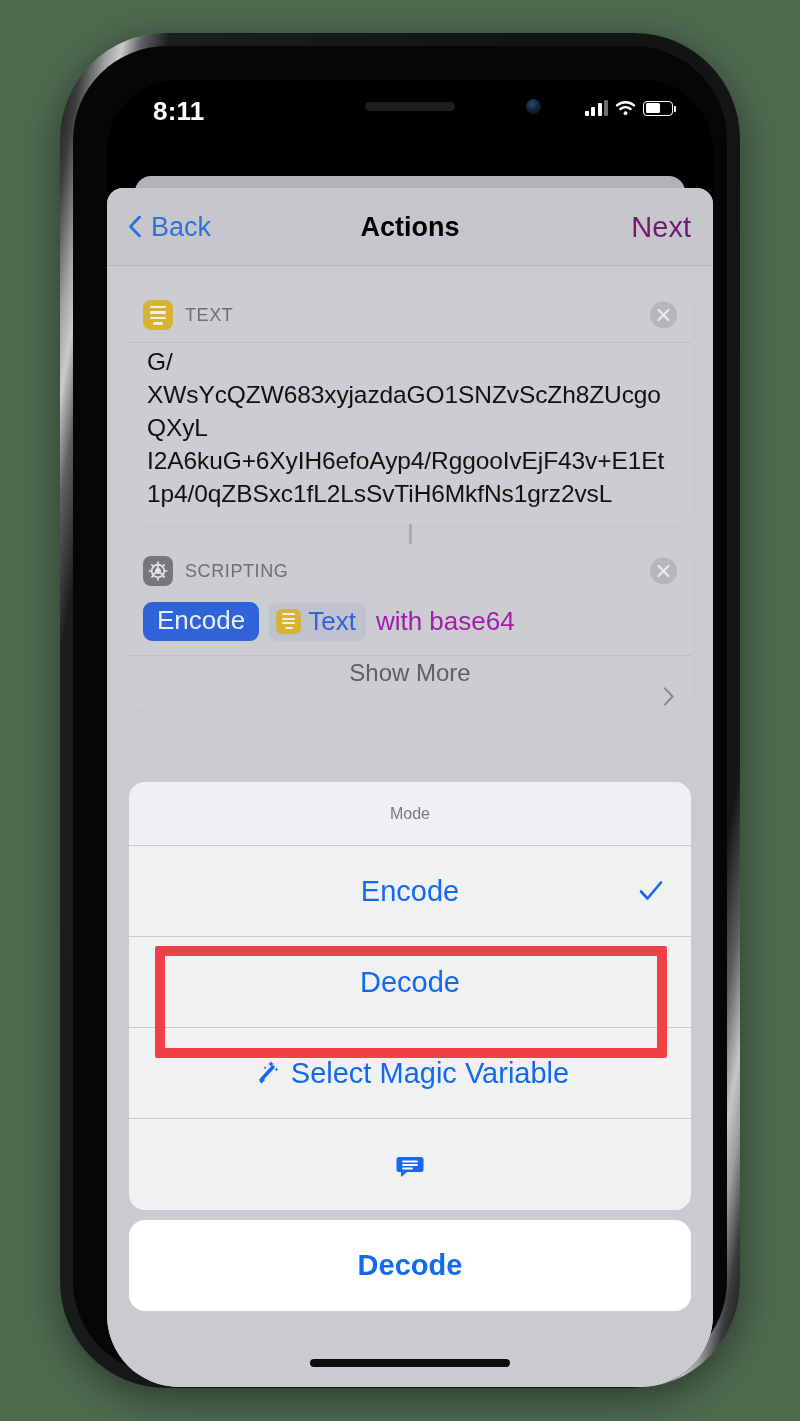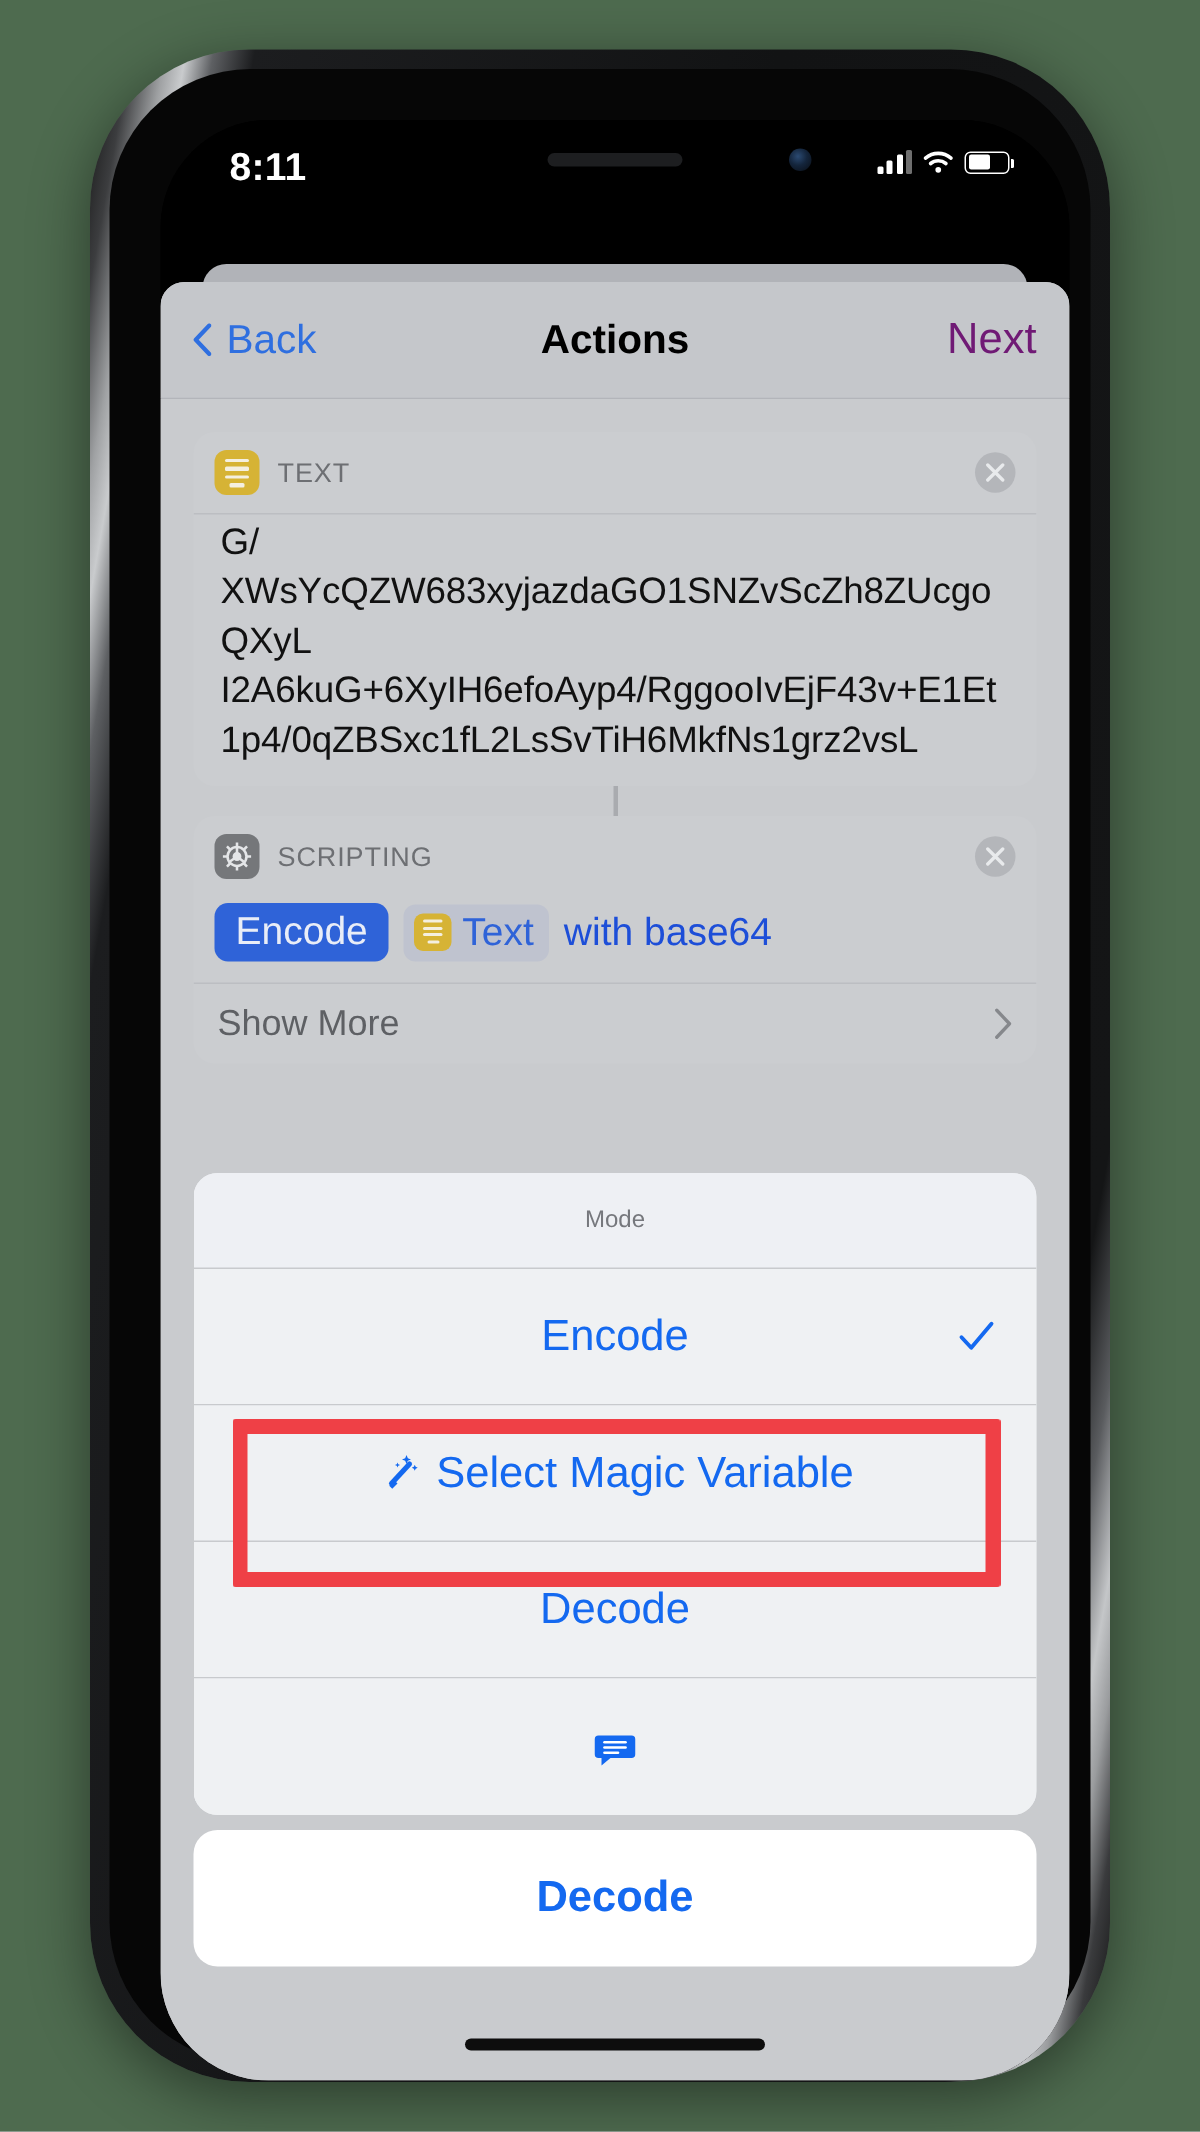--- a/index.html
+++ b/index.html
@@ -335,29 +335,30 @@
     background: #d6b335;
     display:flex; flex-direction:column; align-items:center; justify-content:center; gap:2.5px;
   }
   .token .tok-ico i { display:block; height:2px; background:#f4efe0; border-radius:1px; }
   .token .tok-ico i:nth-child(1){ width: 13px; }
   .token .tok-ico i:nth-child(2){ width: 13px; }
   .token .tok-ico i:nth-child(3){ width: 13px; }
   .token .tok-ico i:nth-child(4){ width: 8px; }
   .token .tok-label { color: #2f63d8; font-size: 26px; }
 
-  .script-tail { font-size: 26px; color: #1d4ed8; }
+  .script-tail { font-size: 26px; color: #a21caf; }
 
   .show-more {
     border-top: 1px solid #bcbec2;
     height: 54px;
     display: flex;
     align-items: center;
     padding: 3px 16px;
     cursor: pointer;
+    flex-direction: column;
   }
   .show-more span { font-size: 24px; color: #5e6064; }
   .show-more .chev-right { margin-left: auto; width: 12px; height: 21px; }
 
   
   .action-sheet {
     position: absolute;
     left: 22px;
     right: 22px;
     bottom: 76px;
@@ -545,36 +546,36 @@
               <div class="sheet-title">Mode</div>
 
               <div class="sheet-item">
                 <span>Encode</span>
                 <svg class="check" viewBox="0 0 24 24">
                   <path d="M2 12.5 L8.5 19.5 L22 3.5" fill="none" stroke="#1469f0" stroke-width="2.6" stroke-linecap="round" stroke-linejoin="round"></path>
                 </svg>
               </div>
 
               <div class="sheet-item">
+                <span>Decode</span>
+              </div>
+
+              <div class="sheet-item">
                 <span class="lead-ico">
                   <svg viewBox="0 0 30 30" width="30" height="30">
                     <path d="M10 22 L22 9" stroke="#1469f0" stroke-width="3.4" stroke-linecap="round"></path>
                     <path d="M8.5 23.5 L12 20 L14 22 L10.5 25.5 Z" fill="#1469f0"></path>
                     <g fill="#1469f0">
                       <path d="M20 3 l0.9 2.1 2.1 0.9 -2.1 0.9 -0.9 2.1 -0.9 -2.1 -2.1 -0.9 2.1 -0.9z"></path>
                       <path d="M25.5 9.5 l0.6 1.4 1.4 0.6 -1.4 0.6 -0.6 1.4 -0.6 -1.4 -1.4 -0.6 1.4 -0.6z"></path>
                       <path d="M14 8 l0.5 1.2 1.2 0.5 -1.2 0.5 -0.5 1.2 -0.5 -1.2 -1.2 -0.5 1.2 -0.5z"></path>
                     </g>
                   </svg>
                 </span>
                 <span>Select Magic Variable</span>
-              </div>
-
-              <div class="sheet-item">
-                <span>Decode</span>
               </div>
 
               <div class="sheet-item">
                 <span class="lead-ico">
                   <svg viewBox="0 0 30 30" width="30" height="30">
                     <path d="M4 7 h22 a2.5 2.5 0 0 1 2.5 2.5 v10 a2.5 2.5 0 0 1 -2.5 2.5 h-14 l-6 5 v-5 h-2 a2.5 2.5 0 0 1 -2.5 -2.5 v-10 A2.5 2.5 0 0 1 4 7 z" fill="#1469f0"></path>
                     <g stroke="#ffffff" stroke-width="1.8" stroke-linecap="round">
                       <path d="M8 11.5 H22"></path>
                       <path d="M8 15 H22"></path>
                       <path d="M8 18.5 H17"></path>

